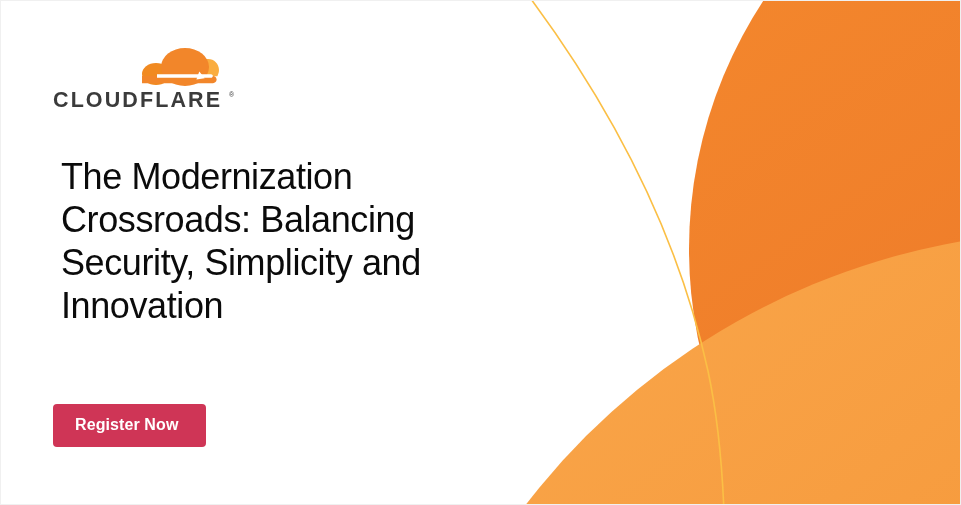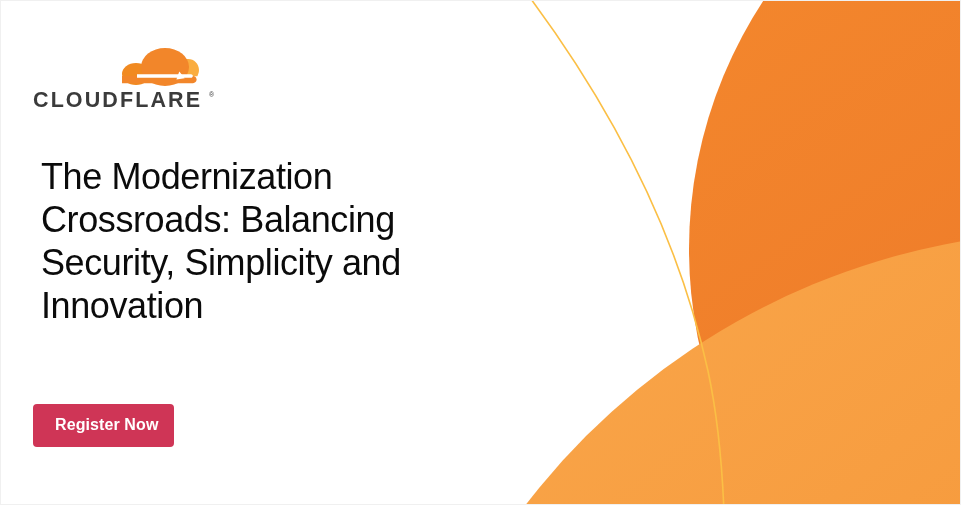--- a/index.html
+++ b/index.html
@@ -27,21 +27,21 @@
     position: absolute;
     inset: 0;
     width: 961px;
     height: 505px;
     pointer-events: none;
   }
 
   
   .content {
     position: absolute;
-    left: 32px;
+    left: 52px;
     top: 0;
     width: 470px;
     height: 505px;
     z-index: 5;
   }
 
   .logo-block {
     position: absolute;
     left: 0;
     top: 46px;
@@ -96,21 +96,21 @@
   .cta {
     position: absolute;
     left: 0;
     top: 403px;
     display: inline-block;
     background: #cf3556;
     color: #ffffff;
     font-size: 16px;
     font-weight: 700;
     letter-spacing: 0.1px;
-    padding: 13px 16px 14px 22px;
+    padding: 13px 28px 14px 22px;
     border: none;
     border-radius: 4px;
     text-decoration: none;
     cursor: pointer;
     font-family: "Liberation Sans", sans-serif;
     line-height: 1;
   }
 </style>
 </head>
 <body>

